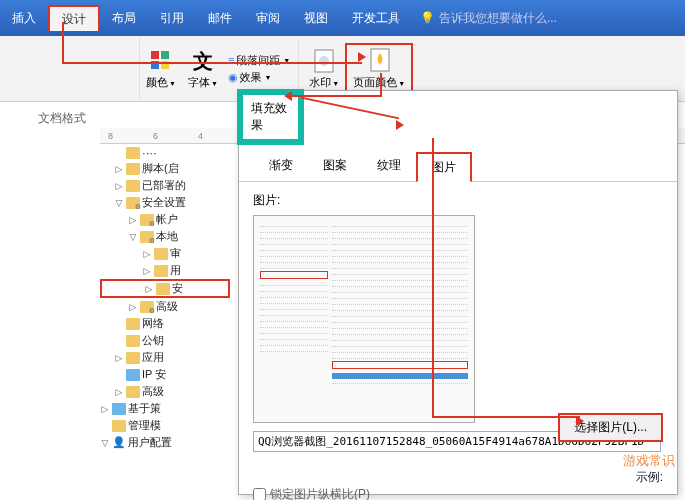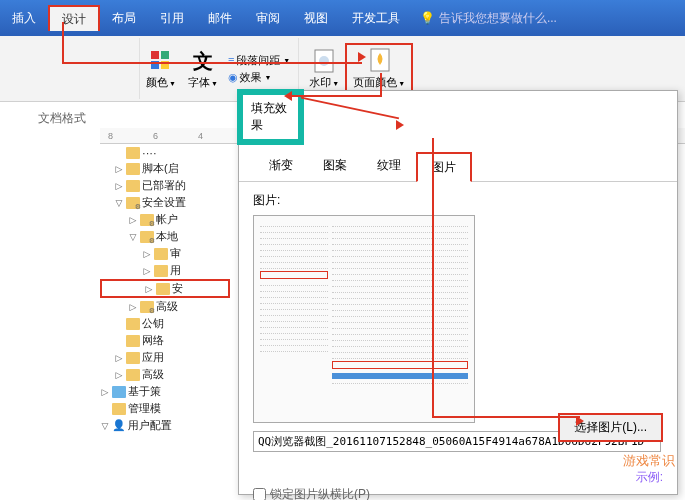--- a/index.html
+++ b/index.html
@@ -43,21 +43,21 @@
     .preview { width: 222px; height: 208px; border: 1px solid #aaa; margin: 0 0 8px 0; background: #fafafa; position: relative; overflow: hidden; }
     .preview-content { padding: 6px; font-size: 5px; line-height: 1.3; color: #888; display: flex; gap: 4px; }
     .pv-col { flex: 1; }
     .pv-line { border-bottom: 1px dotted #ccc; margin-bottom: 1px; height: 5px; }
     .pv-hl { border: 1px solid #d32; height: 8px; margin: 2px 0; }
     .pv-hl2 { background: #4a90d9; height: 6px; margin-top: 4px; }
     .path-input { width: 408px; padding: 3px 4px; border: 1px solid #aaa; font-size: 11px; font-family: monospace; }
     .select-btn { position: absolute; right: 14px; bottom: 52px; padding: 4px 14px; border: 2px solid #d32; background: #f0f0f0; font-size: 12px; cursor: pointer; text-align: center; }
     .lock-aspect { display: flex; align-items: center; gap: 4px; margin-top: 34px; font-size: 12px; color: #666; }
     .lock-aspect input { width: 13px; height: 13px; }
-    .example-label { position: absolute; right: 14px; bottom: 8px; font-size: 12px; color: #8b5cf6; }
+    .example-label { position: absolute; right: 14px; bottom: 8px; font-size: 12px; color: #0f172a; }
     
     .arrow-line { position: absolute; background: #d32; z-index: 100; pointer-events: none; }
     .arrow-head { position: absolute; width: 0; height: 0; z-index: 101; pointer-events: none; }
     
     .watermark { position: absolute; right: 10px; bottom: 30px; color: #e84; font-size: 13px; font-family: cursive; margin-top: 20px; }
   </style>
 </head>
 <body>
 
 <div class="menubar">
@@ -181,31 +181,36 @@
       <span>安</span>
     </div>
     <div class="tree-item indent2">
       <span class="exp">▷</span>
       <span class="folder gear"></span>
       <span>高级</span>
     </div>
     <div class="tree-item indent1">
       <span class="exp"></span>
       <span class="folder"></span>
+      <span>网络</span>
+    </div>
+    <div class="tree-item indent1">
+      <span class="exp"></span>
+      <span class="folder"></span>
       <span>公钥</span>
     </div>
     <div class="tree-item indent1">
-      <span class="exp"></span>
-      <span class="folder"></span>
-      <span>网络</span>
-    </div>
-    <div class="tree-item indent1">
       <span class="exp">▷</span>
       <span class="folder"></span>
       <span>应用</span>
+    </div>
+    <div class="tree-item indent1">
+      <span class="exp"></span>
+      <span class="folder blue"></span>
+      <span>IP 安</span>
     </div>
     <div class="tree-item indent1">
       <span class="exp">▷</span>
       <span class="folder"></span>
       <span>高级</span>
     </div>
     <div class="tree-item">
       <span class="exp">▷</span>
       <span class="folder blue"></span>
       <span>基于策</span>

